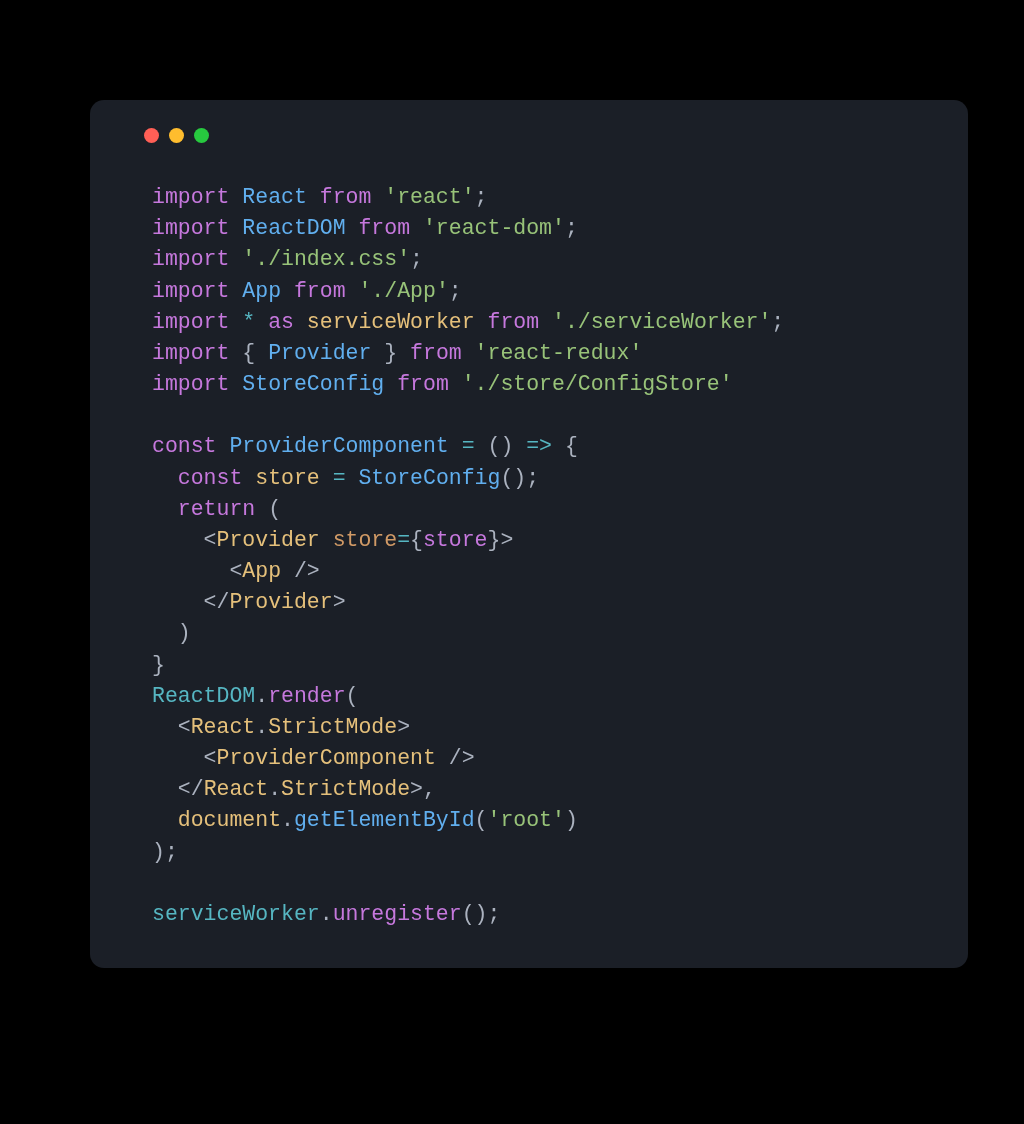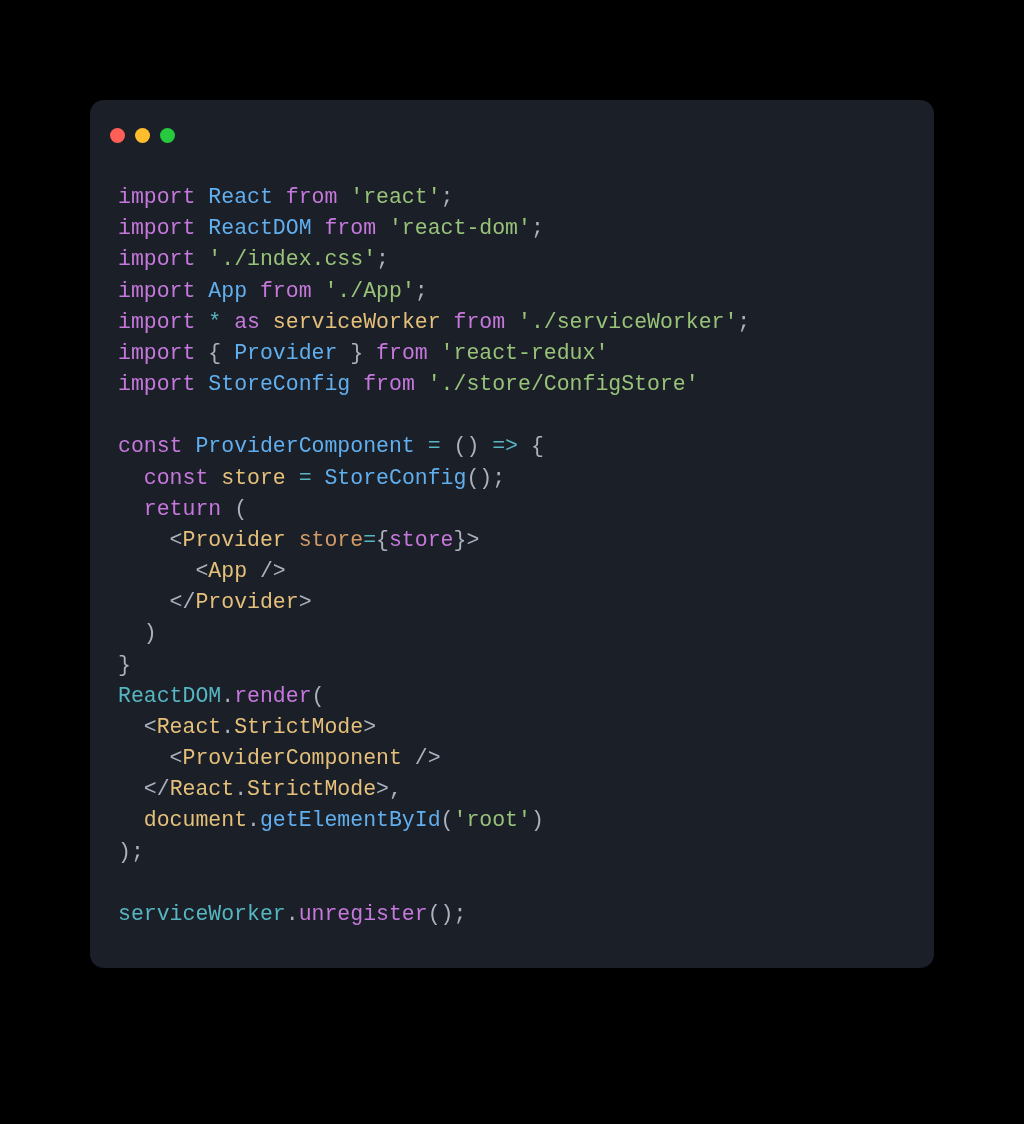--- a/index.html
+++ b/index.html
@@ -12,20 +12,21 @@
   }
   .window {
     position: absolute;
     left: 90px;
     top: 100px;
     width: 844px;
     background: #1b1f27;
     border-radius: 14px;
     box-shadow: 0 20px 60px rgba(0,0,0,0.6);
     padding-bottom: 28px;
+    padding-left: 34px;
   }
   .titlebar {
     display: flex;
     align-items: center;
     gap: 10px;
     padding: 18px 20px 0 20px;
     height: 34px;
   }
   .dot {
     width: 15px;

